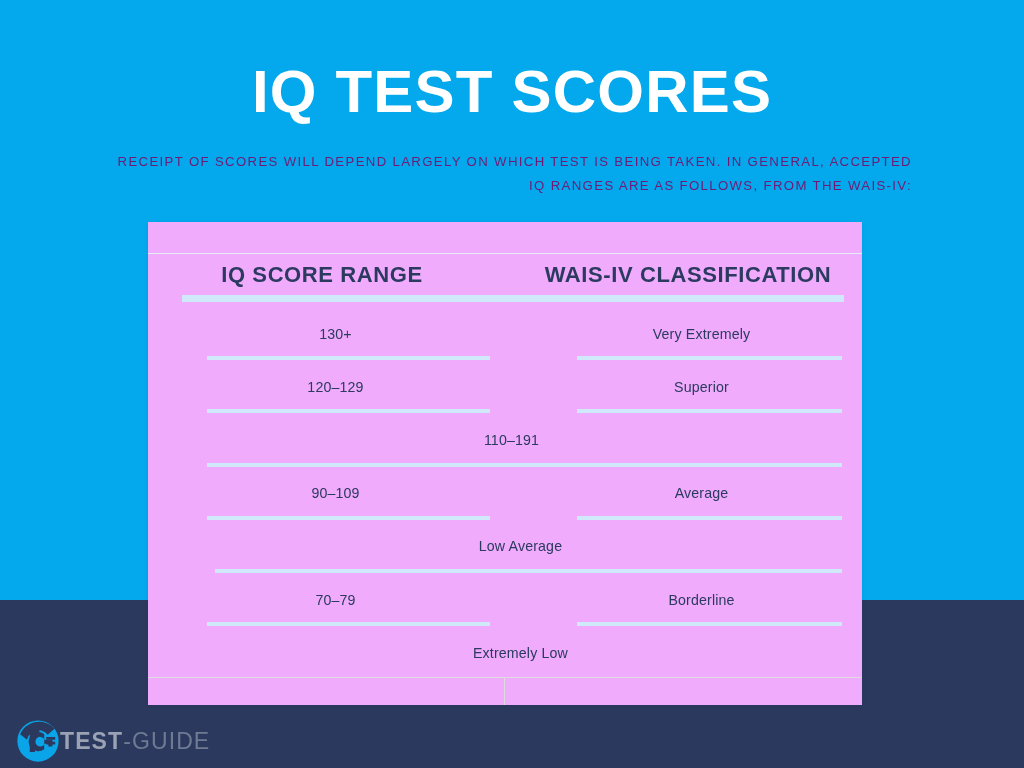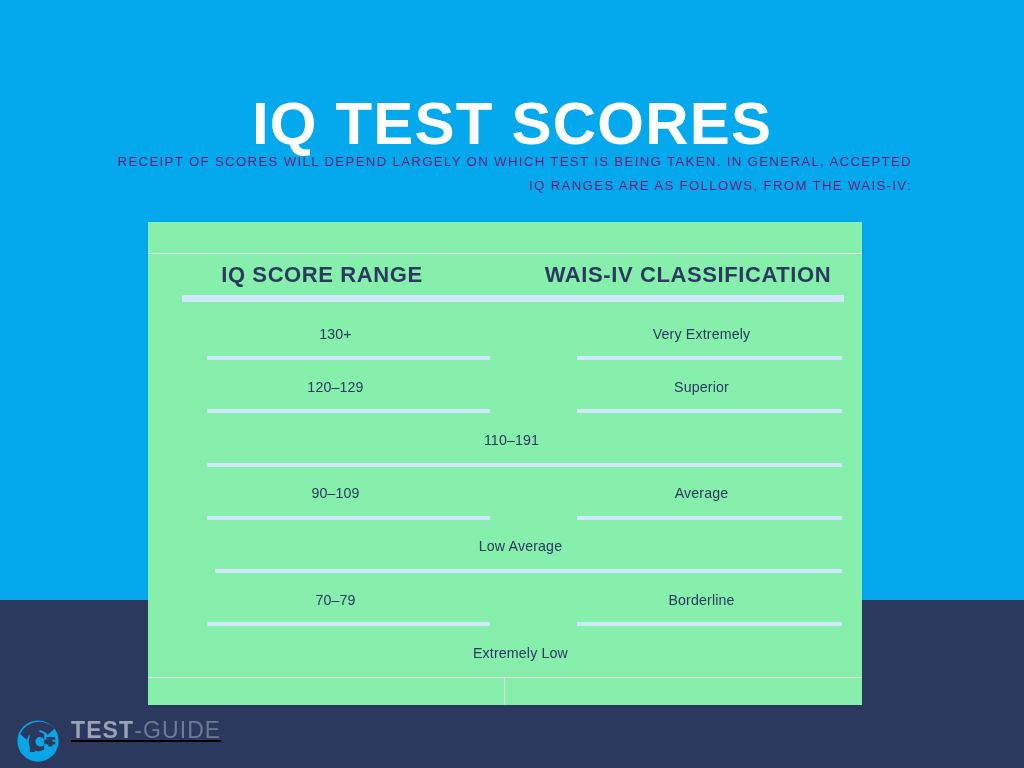--- a/index.html
+++ b/index.html
@@ -40,21 +40,20 @@
     position: absolute;
     left: 0;
     top: 58px;
     width: 1024px;
     text-align: center;
     color: #ffffff;
     font-size: 60px;
     font-weight: bold;
     letter-spacing: 1.2px;
     line-height: 1.12;
-    margin-top: 32px;
   }
 
   .subhead {
     position: absolute;
     left: 112px;
     top: 150px;
     width: 800px;
     text-align: right;
     color: #701a75;
     font-size: 13.2px;
@@ -63,21 +62,21 @@
     line-height: 1.85;
   }
 
   
   .card {
     position: absolute;
     left: 148px;
     top: 222px;
     width: 714px;
     height: 483px;
-    background: #86efac;
+    background: #f0abfc;
     box-shadow: 0 1px 3px rgba(20, 40, 70, 0.10);
   }
 
   .card-top-rule {
     position: absolute;
     left: 0;
     top: 31px;
     width: 714px;
     height: 1px;
     background: #e3eef6;
@@ -176,23 +175,21 @@
 
   .row:last-child .cell-left::after,
   .row:last-child .cell-right::after { display: none; }
 
   
   .logo {
     position: absolute;
     left: 16px;
     top: 719px;
     display: flex;
-    align-items: flex-start;
-    gap: 11px;
-    text-decoration: underline;
+    align-items: center;
   }
 
   .logo-mark { width: 44px; height: 44px; display: block; }
 
   .logo-text {
     font-size: 23px;
     font-weight: bold;
     letter-spacing: 1.1px;
     line-height: 1;
     white-space: nowrap;

